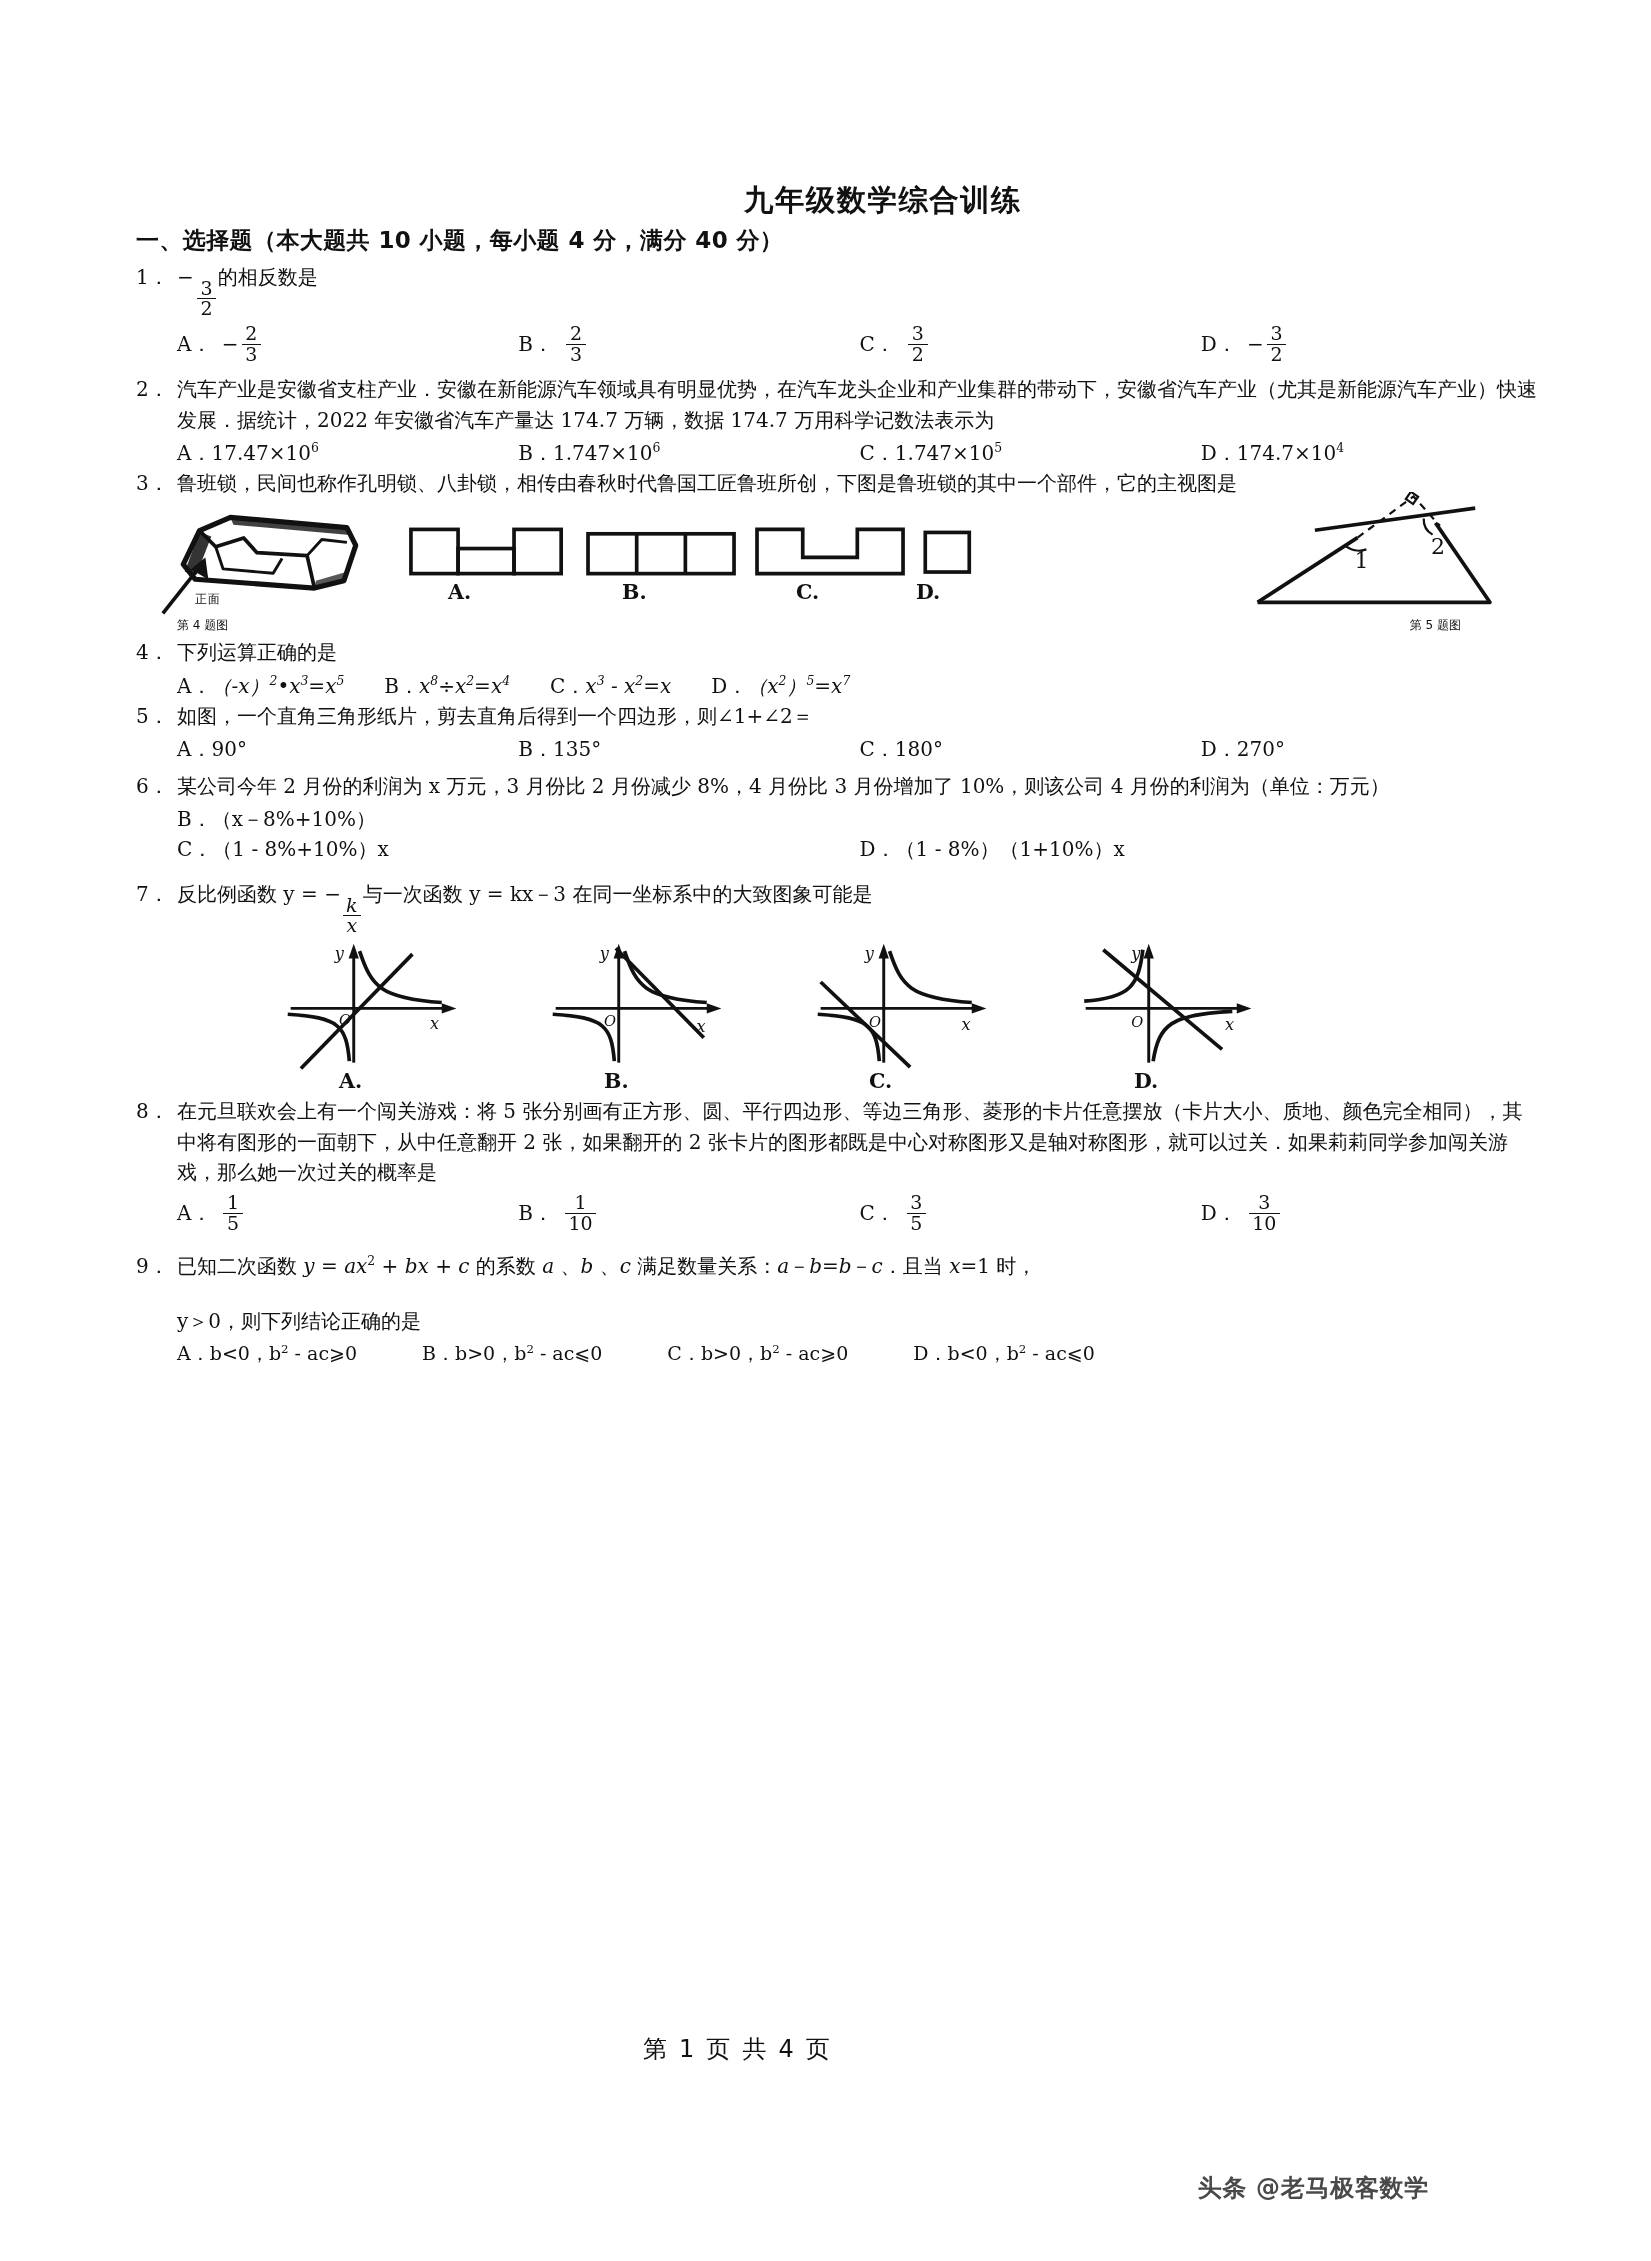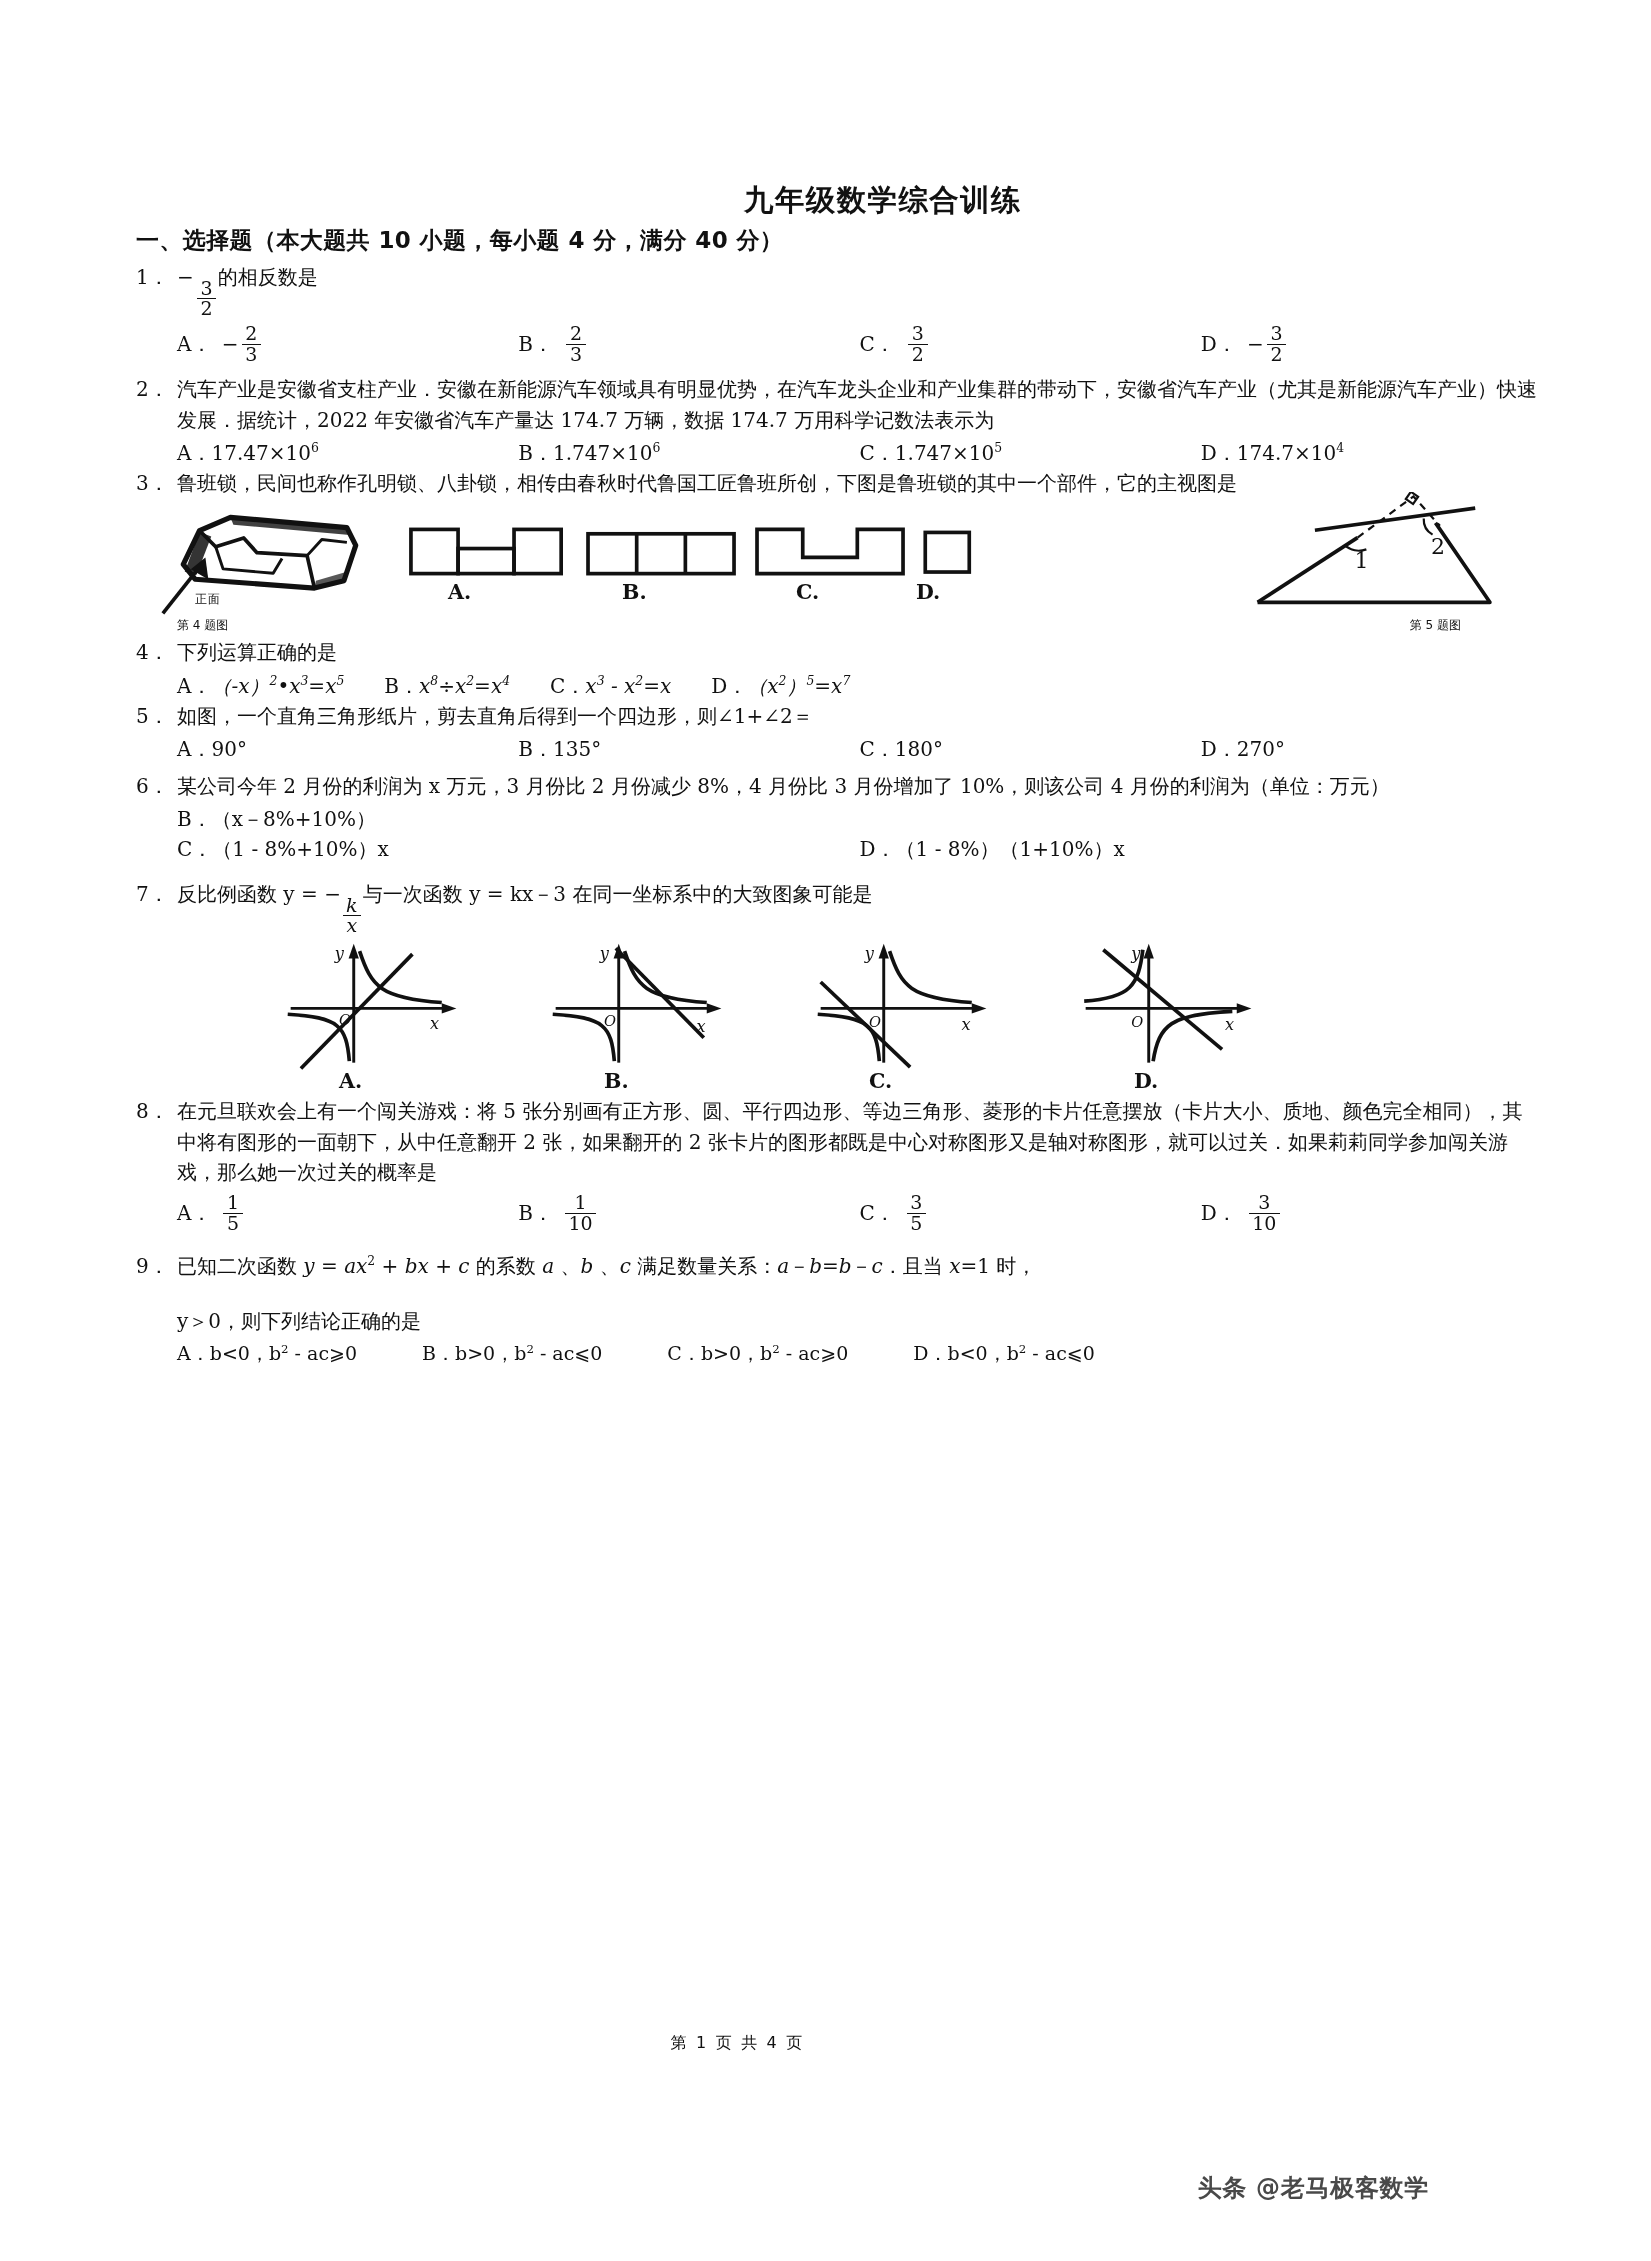--- a/index.html
+++ b/index.html
@@ -159,21 +159,21 @@
     font-family: "DejaVu Serif", "Liberation Serif", serif;
   }
 
   
   .footer {
     position: absolute;
     left: 0;
     right: 0;
     top: 2021px;
     text-align: center;
-    font-size: 16px;
+    font-size: 24px;
     letter-spacing: 2.2px;
     font-family: "DejaVu Sans", "Liberation Sans", sans-serif;
   }
   .watermark {
     position: absolute;
     right: 46px;
     top: 2160px;
     font-family: "DejaVu Sans", "Liberation Sans", sans-serif;
     font-weight: bold;
     font-size: 24px;

